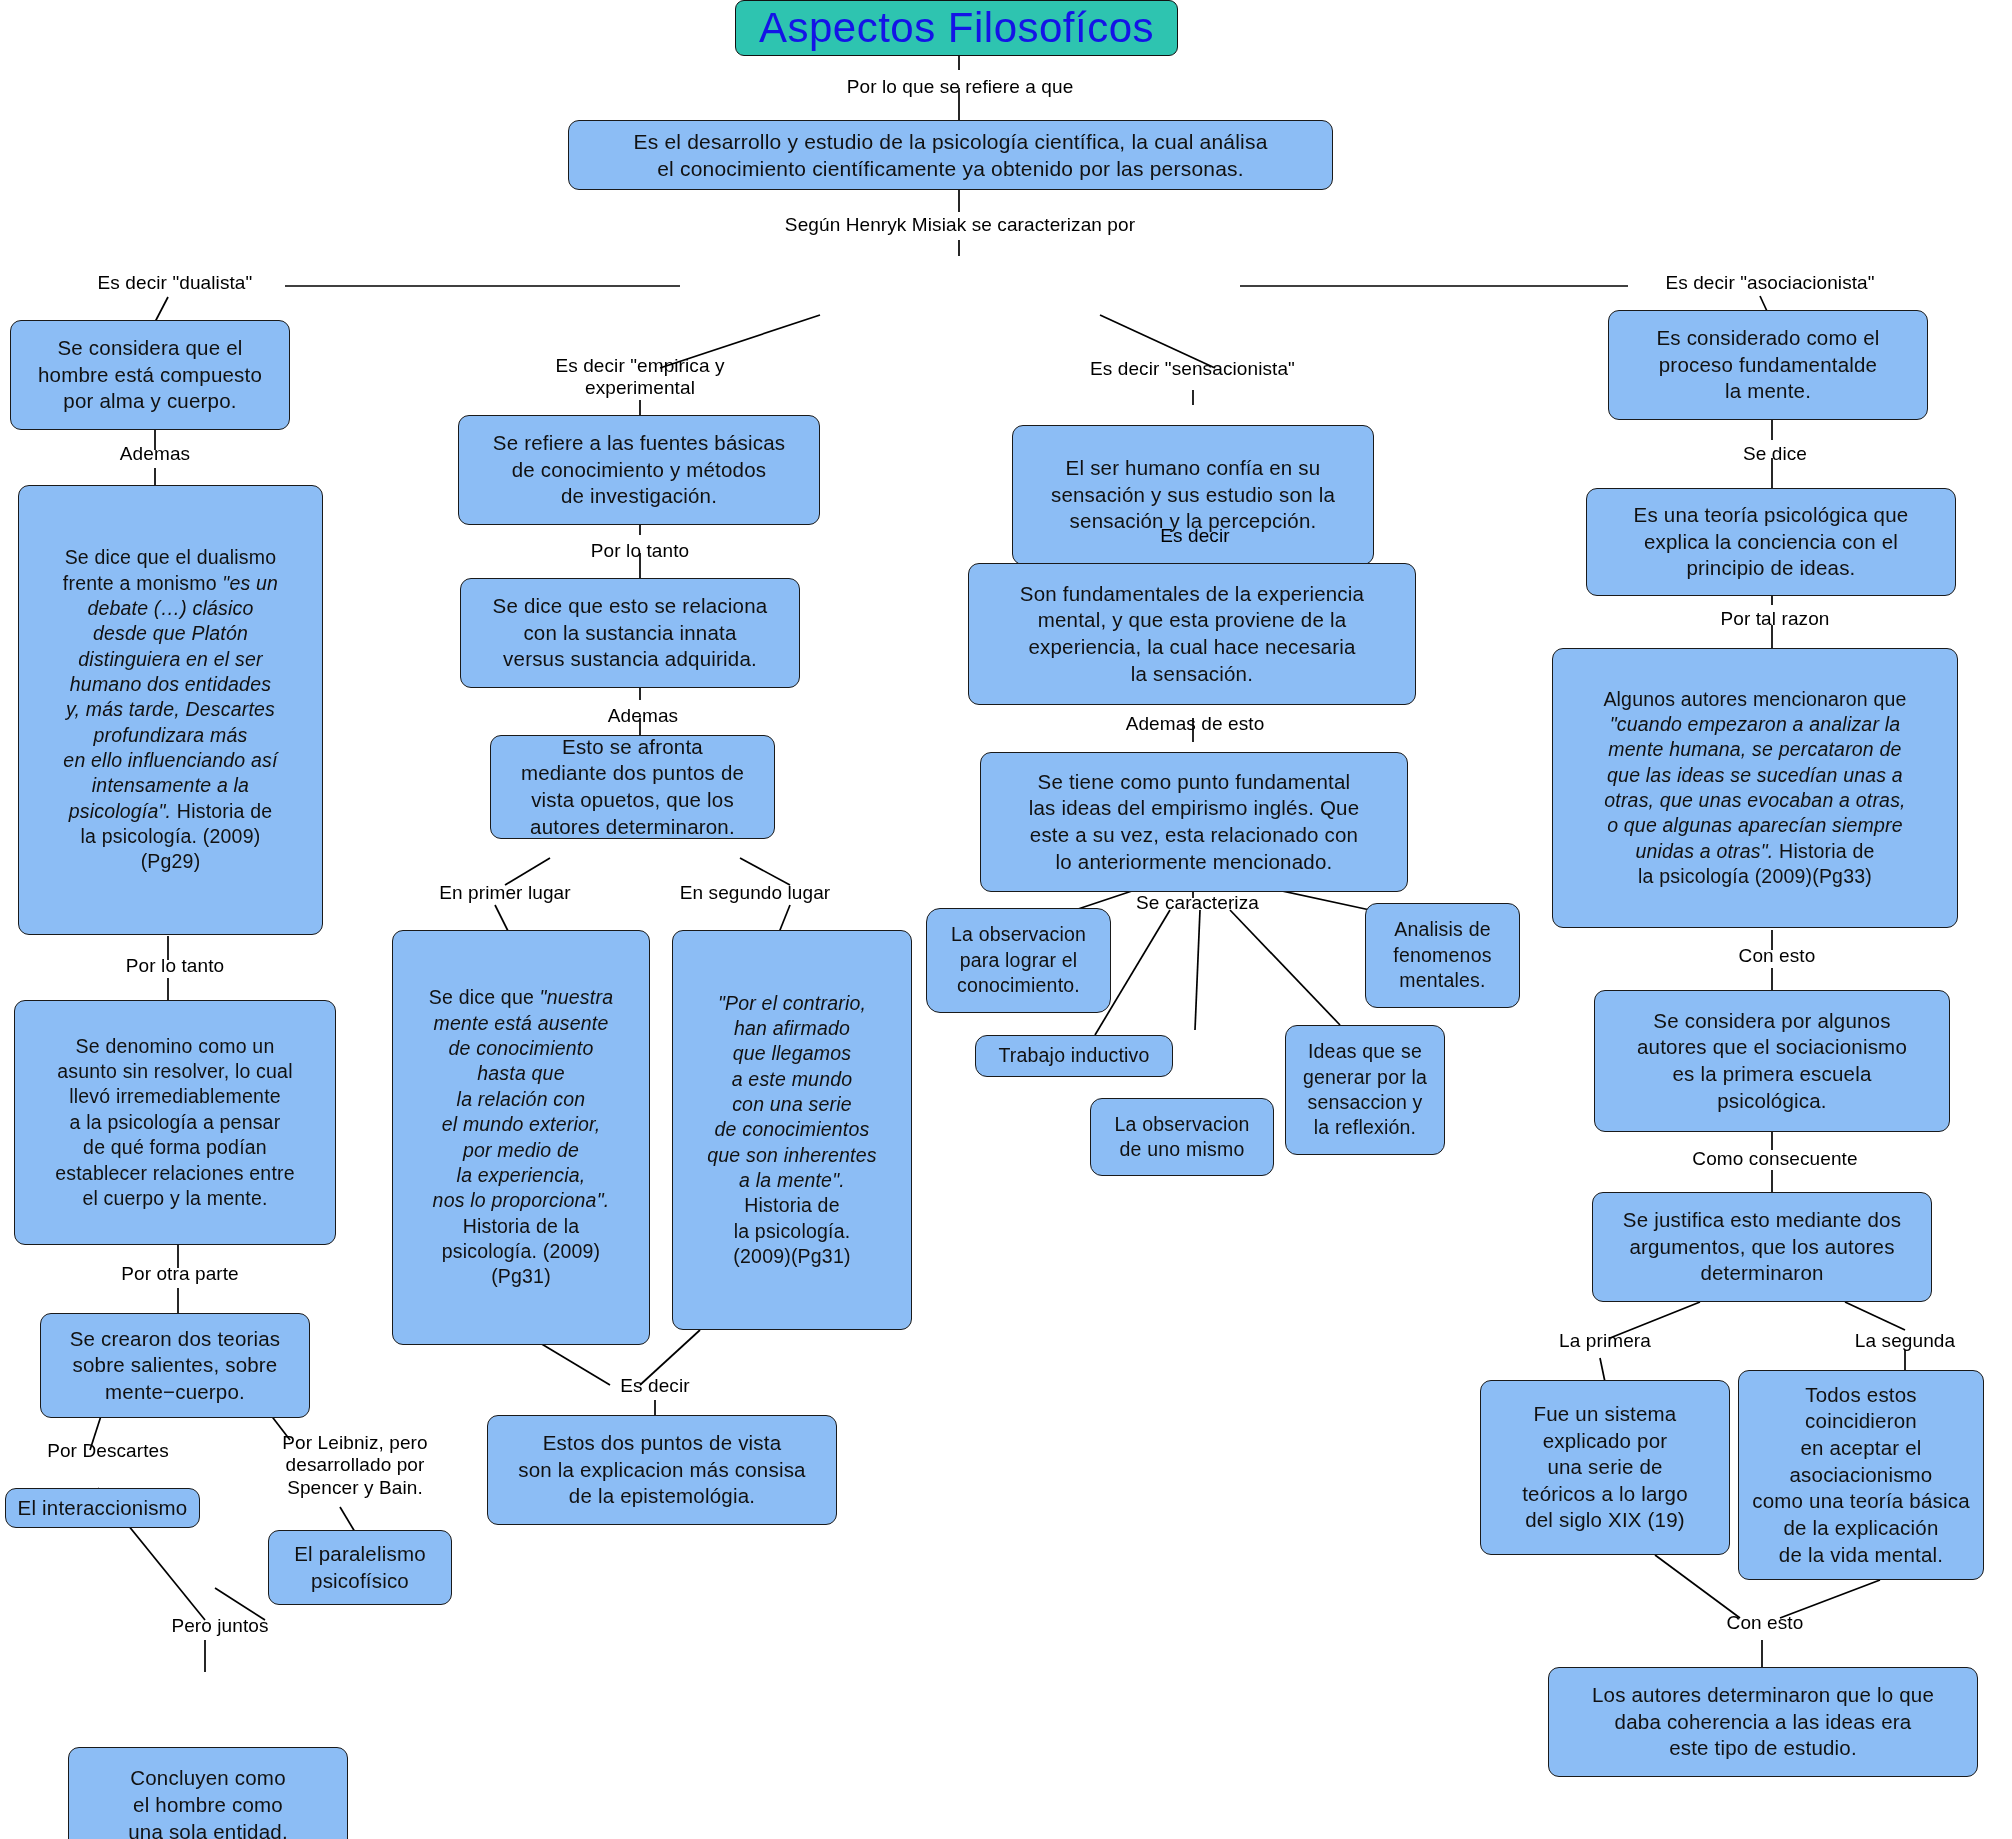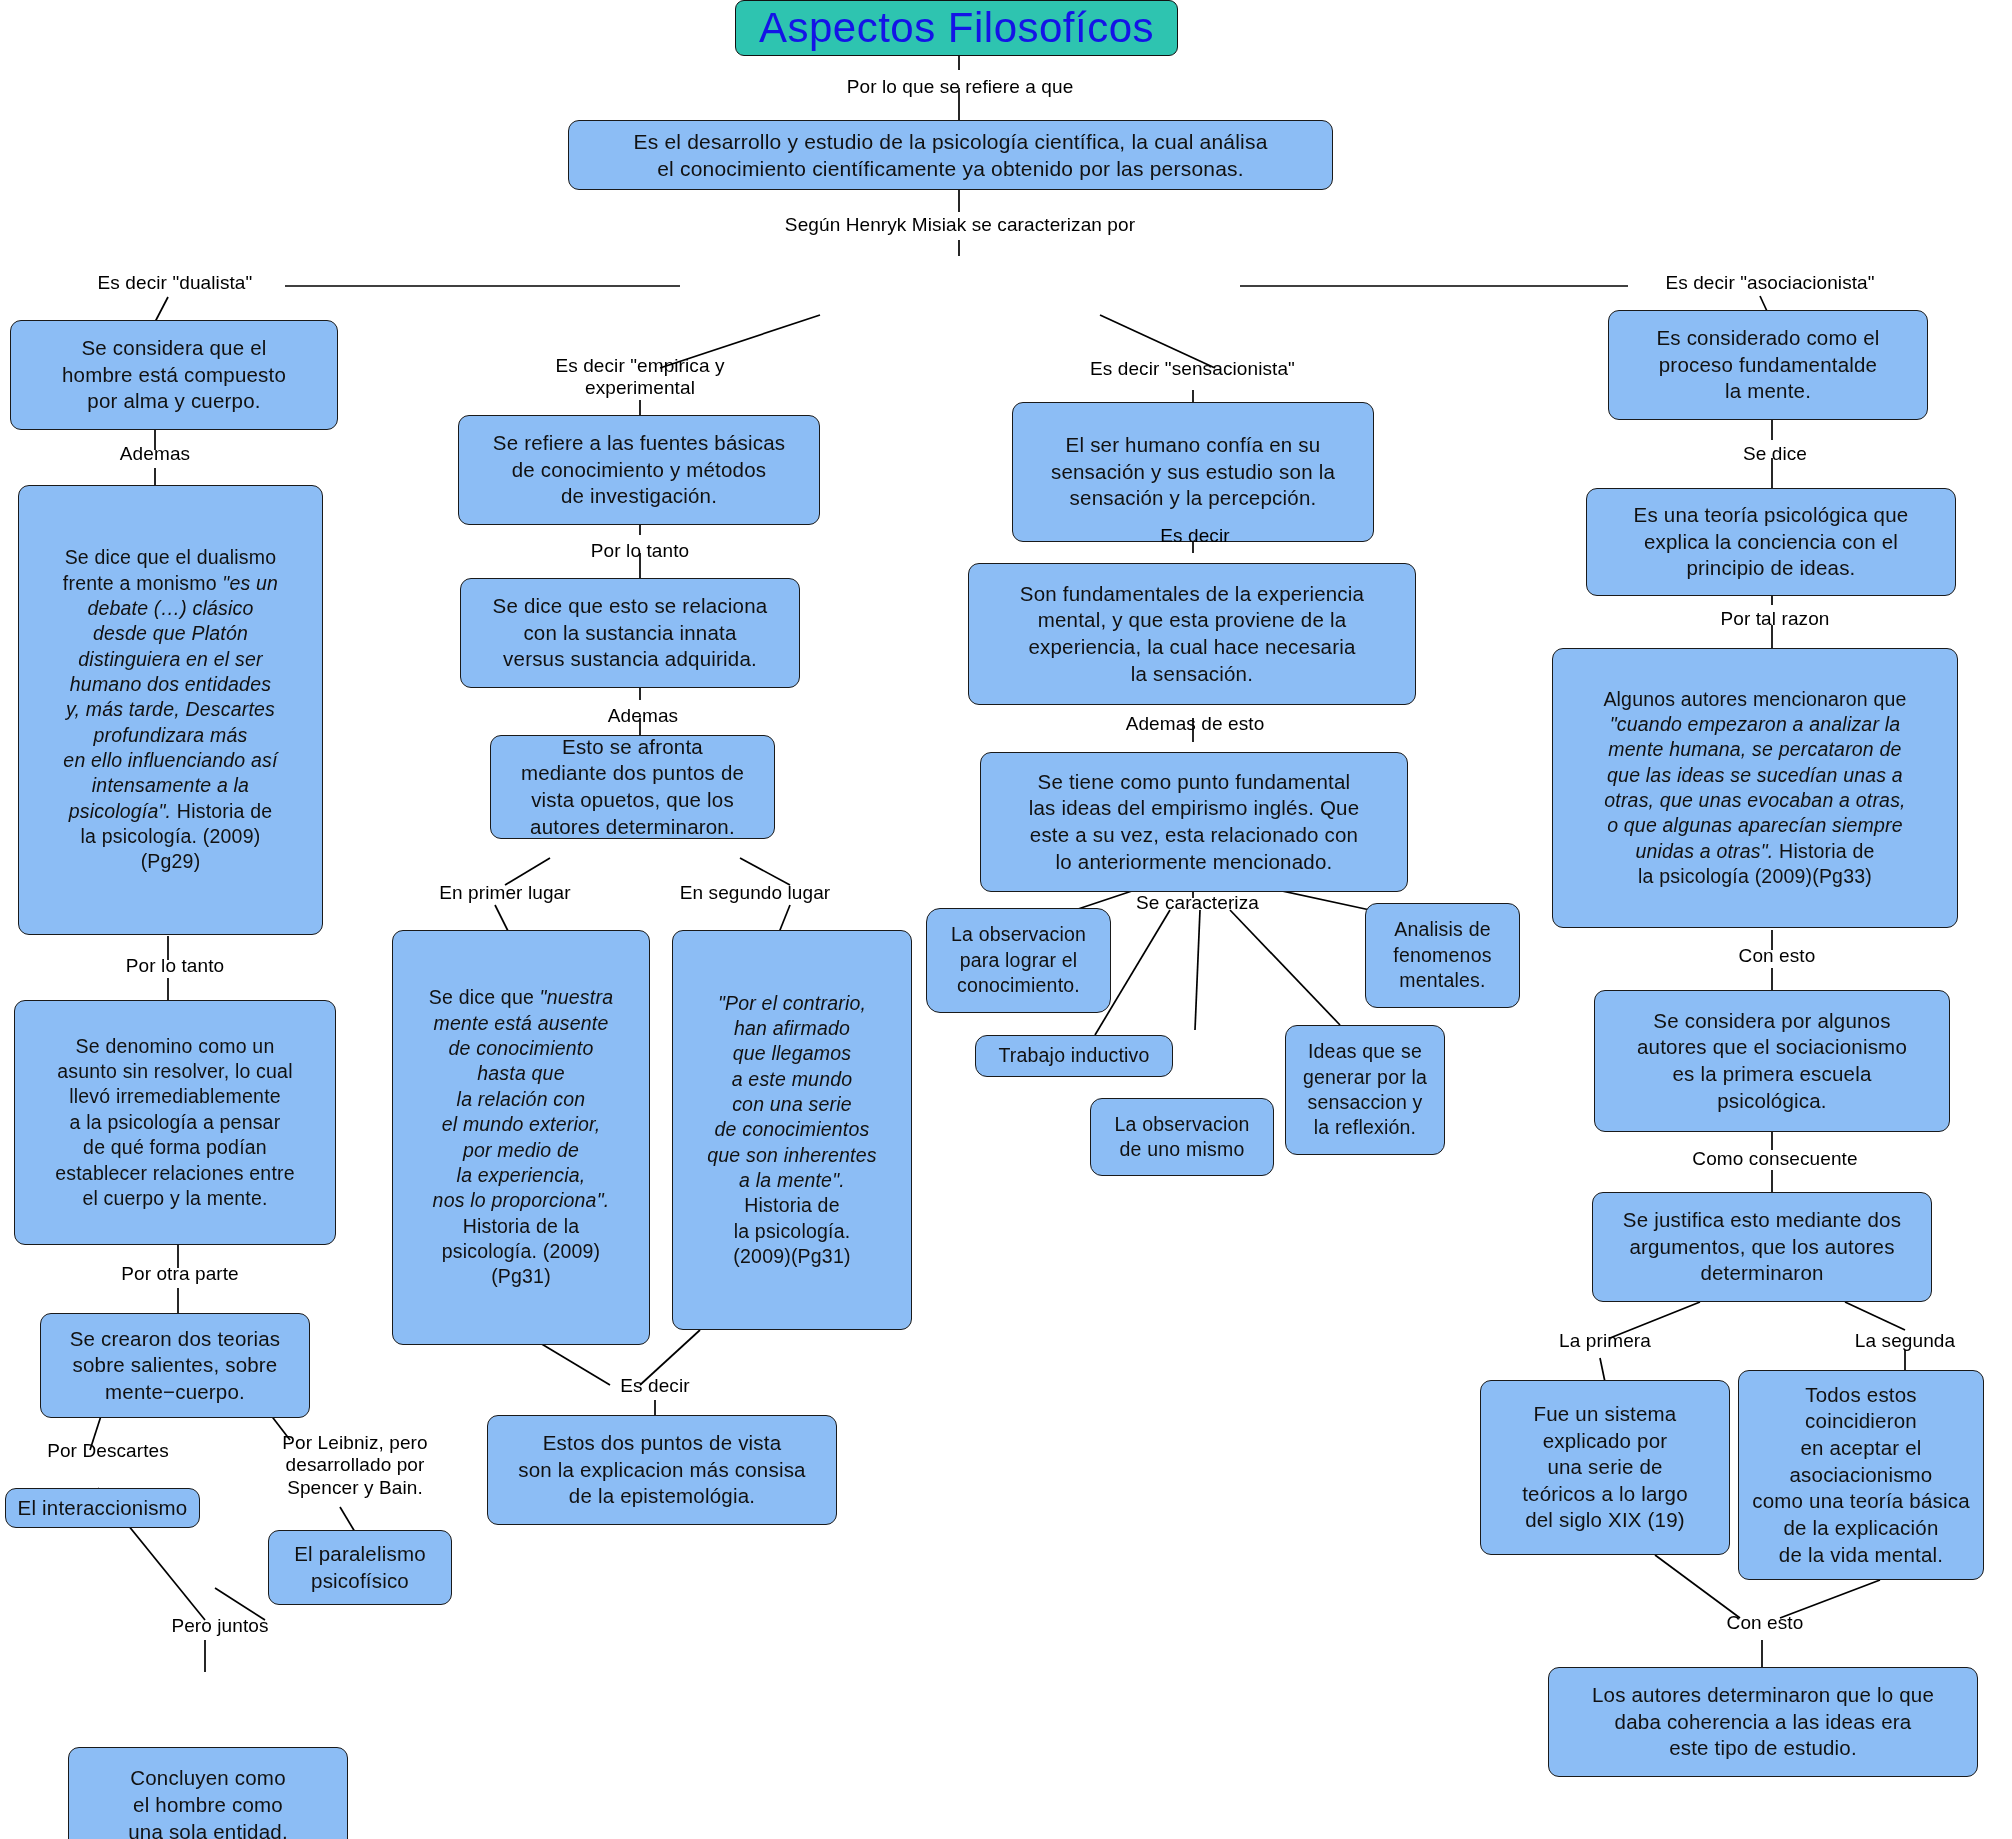--- a/index.html
+++ b/index.html
@@ -163,21 +163,21 @@
 
   <div class="link-label" style="left:60px; top:272px; width:230px;"><span>Es decir "dualista"</span></div>
 
   <div class="link-label" style="left:520px; top:355px; width:240px;"><span>Es decir "empirica y
 experimental</span></div>
 
   <div class="link-label" style="left:1055px; top:358px; width:275px;"><span>Es decir "sensacionista"</span></div>
 
   <div class="link-label" style="left:1625px; top:272px; width:290px;"><span>Es decir "asociacionista"</span></div>
 
-  <div class="node" style="left:10px; top:320px; width:328px; height:110px;">
+  <div class="node" style="left:10px; top:320px; width:280px; height:110px;">
     <span>Se  considera  que  el
 hombre  está  compuesto
 por  alma  y  cuerpo.</span>
   </div>
 
   <div class="link-label" style="left:90px; top:443px; width:130px;"><span>Ademas</span></div>
 
   <div class="node mixed" style="left:18px; top:485px; width:305px; height:450px; font-size:19.5px;">
     <span><span>Se  dice  que  el  dualismo
 frente  a  monismo  </span><em>"es  un
@@ -296,21 +296,21 @@
   </div>
 
   <div class="link-label" style="left:595px; top:1375px; width:120px;"><span>Es decir</span></div>
 
   <div class="node" style="left:487px; top:1415px; width:350px; height:110px;">
     <span>Estos  dos  puntos  de  vista
 son  la  explicacion  más  consisa
 de  la  epistemológia.</span>
   </div>
 
-  <div class="node" style="left:1012px; top:402px; width:362px; height:140px;">
+  <div class="node" style="left:1012px; top:425px; width:362px; height:140px;">
     <span>El  ser  humano  confía  en  su
 sensación  y  sus  estudio  son  la
 sensación  y  la  percepción.</span>
   </div>
 
   <div class="link-label" style="left:1135px; top:525px; width:120px;"><span>Es decir</span></div>
 
   <div class="node" style="left:968px; top:563px; width:448px; height:142px;">
     <span>Son  fundamentales  de  la  experiencia
 mental,  y  que  esta  proviene  de  la

